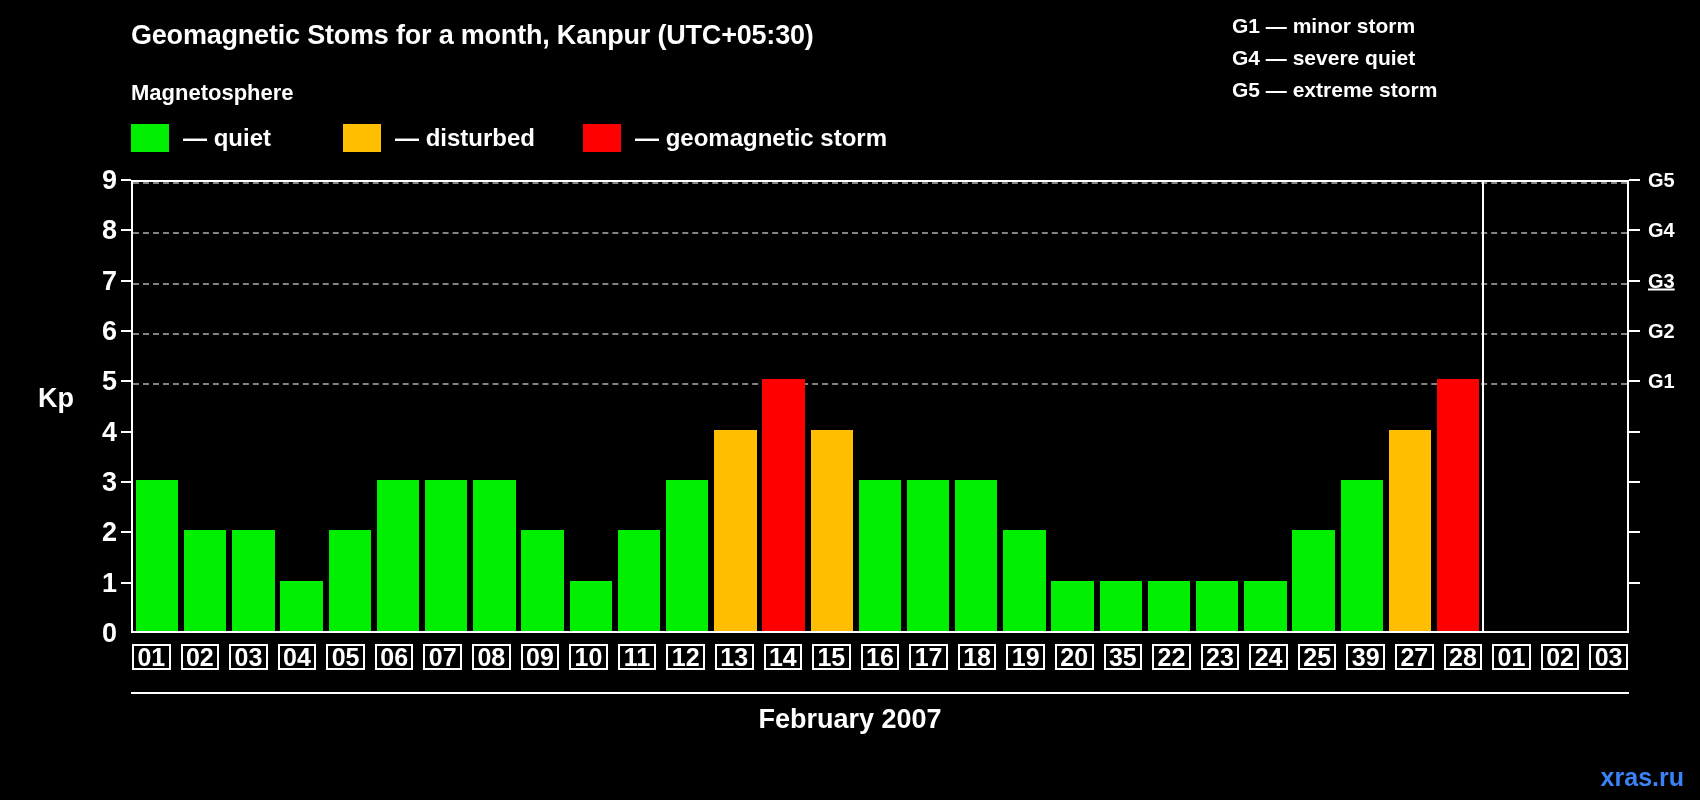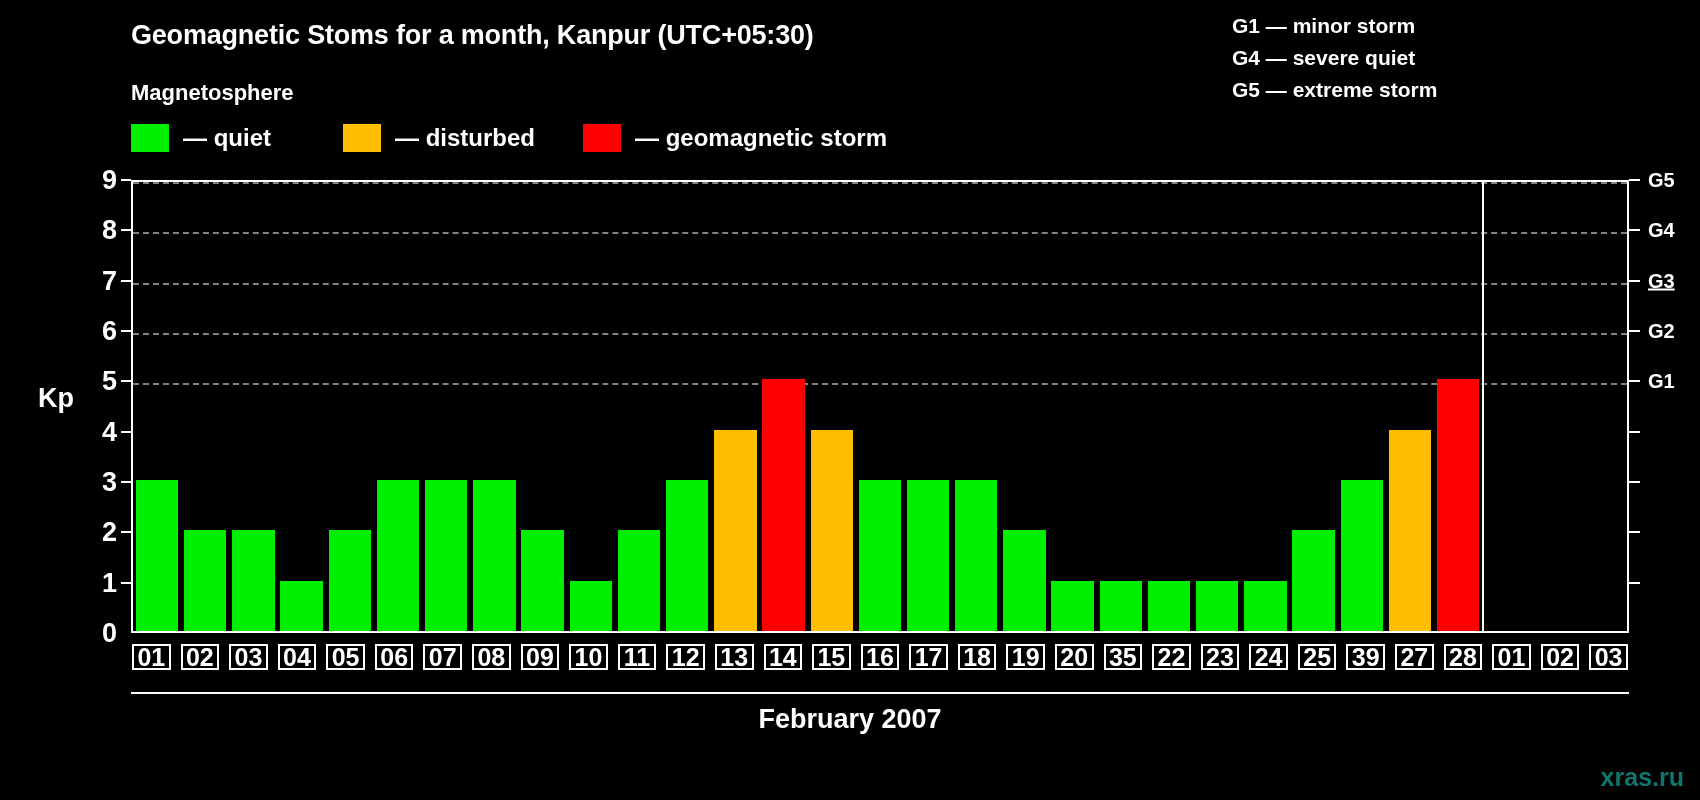--- a/index.html
+++ b/index.html
@@ -46,21 +46,21 @@
   
   .days{position:absolute;left:131px;top:644px;width:1498px;height:26px;display:flex;gap:8px;}
   .daycell{flex:1 1 0;margin:0 1px;border:2px solid #fff;box-sizing:border-box;
            display:flex;align-items:center;justify-content:center;
            font-size:25px;font-weight:bold;background:#000;}
   .axis-bottom{position:absolute;left:131px;top:692px;width:1498px;height:2px;background:#fff;}
 
   .xcaption{position:absolute;left:0;top:704px;width:1700px;text-align:center;
             font-size:27px;font-weight:bold;}
   .watermark{position:absolute;right:16px;bottom:8px;font-size:25px;font-weight:bold;
-             color:#0f766e;}
+             color:#3b82f6;}
 </style>
 </head>
 <body>
 
 <div id="root">
 
   <div class="title">Geomagnetic Stoms for a month, Kanpur (UTC+05:30)</div>
 
   <div class="legend-head">Magnetosphere</div>
   <div class="legend-row" id="legend-row">

